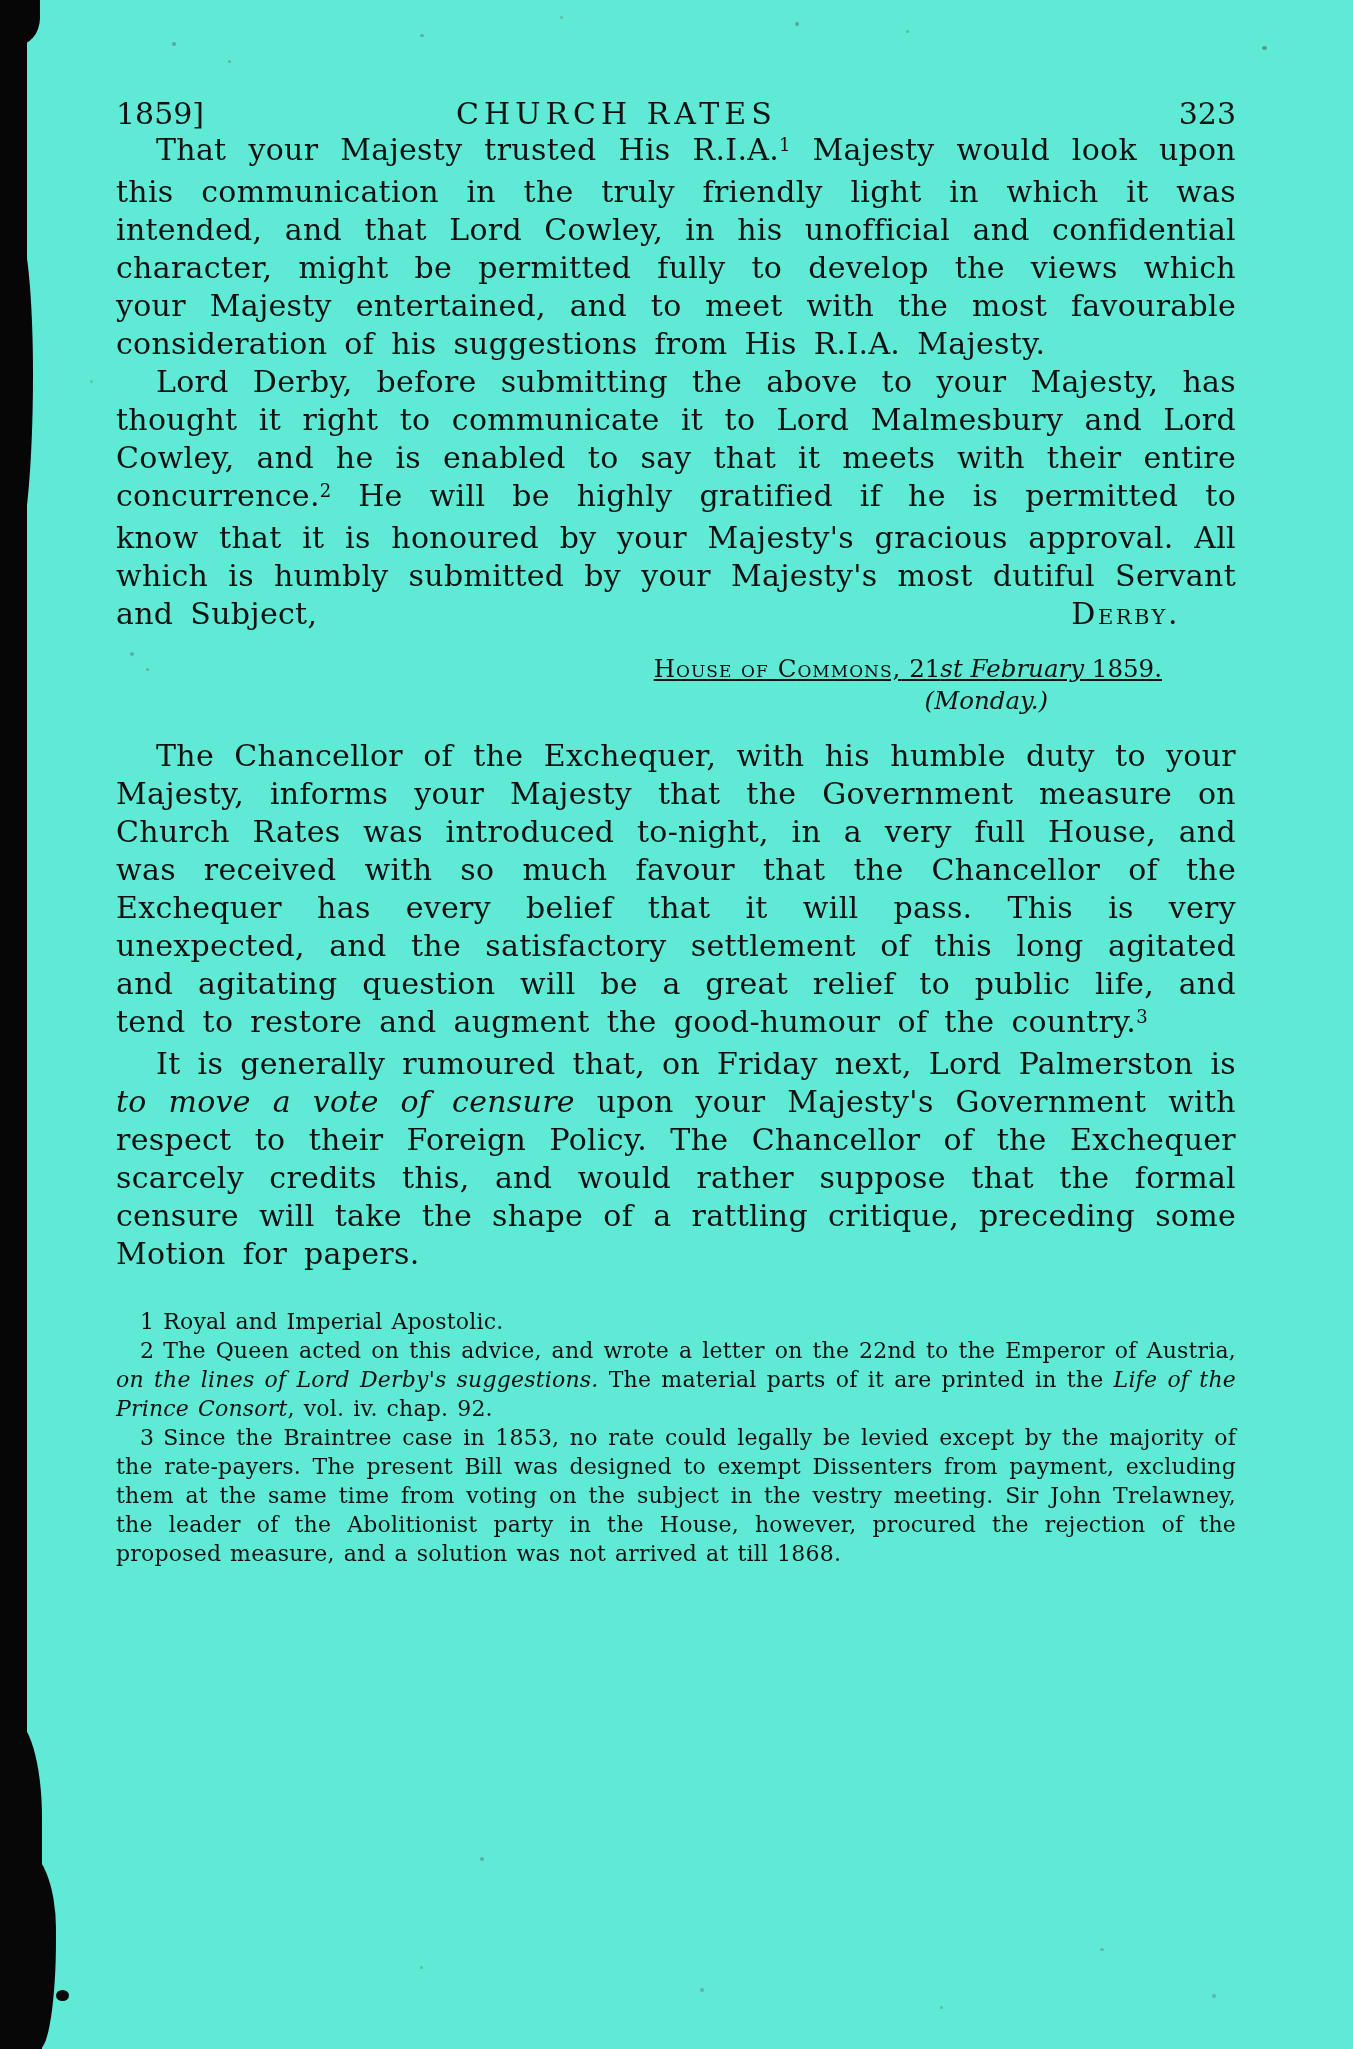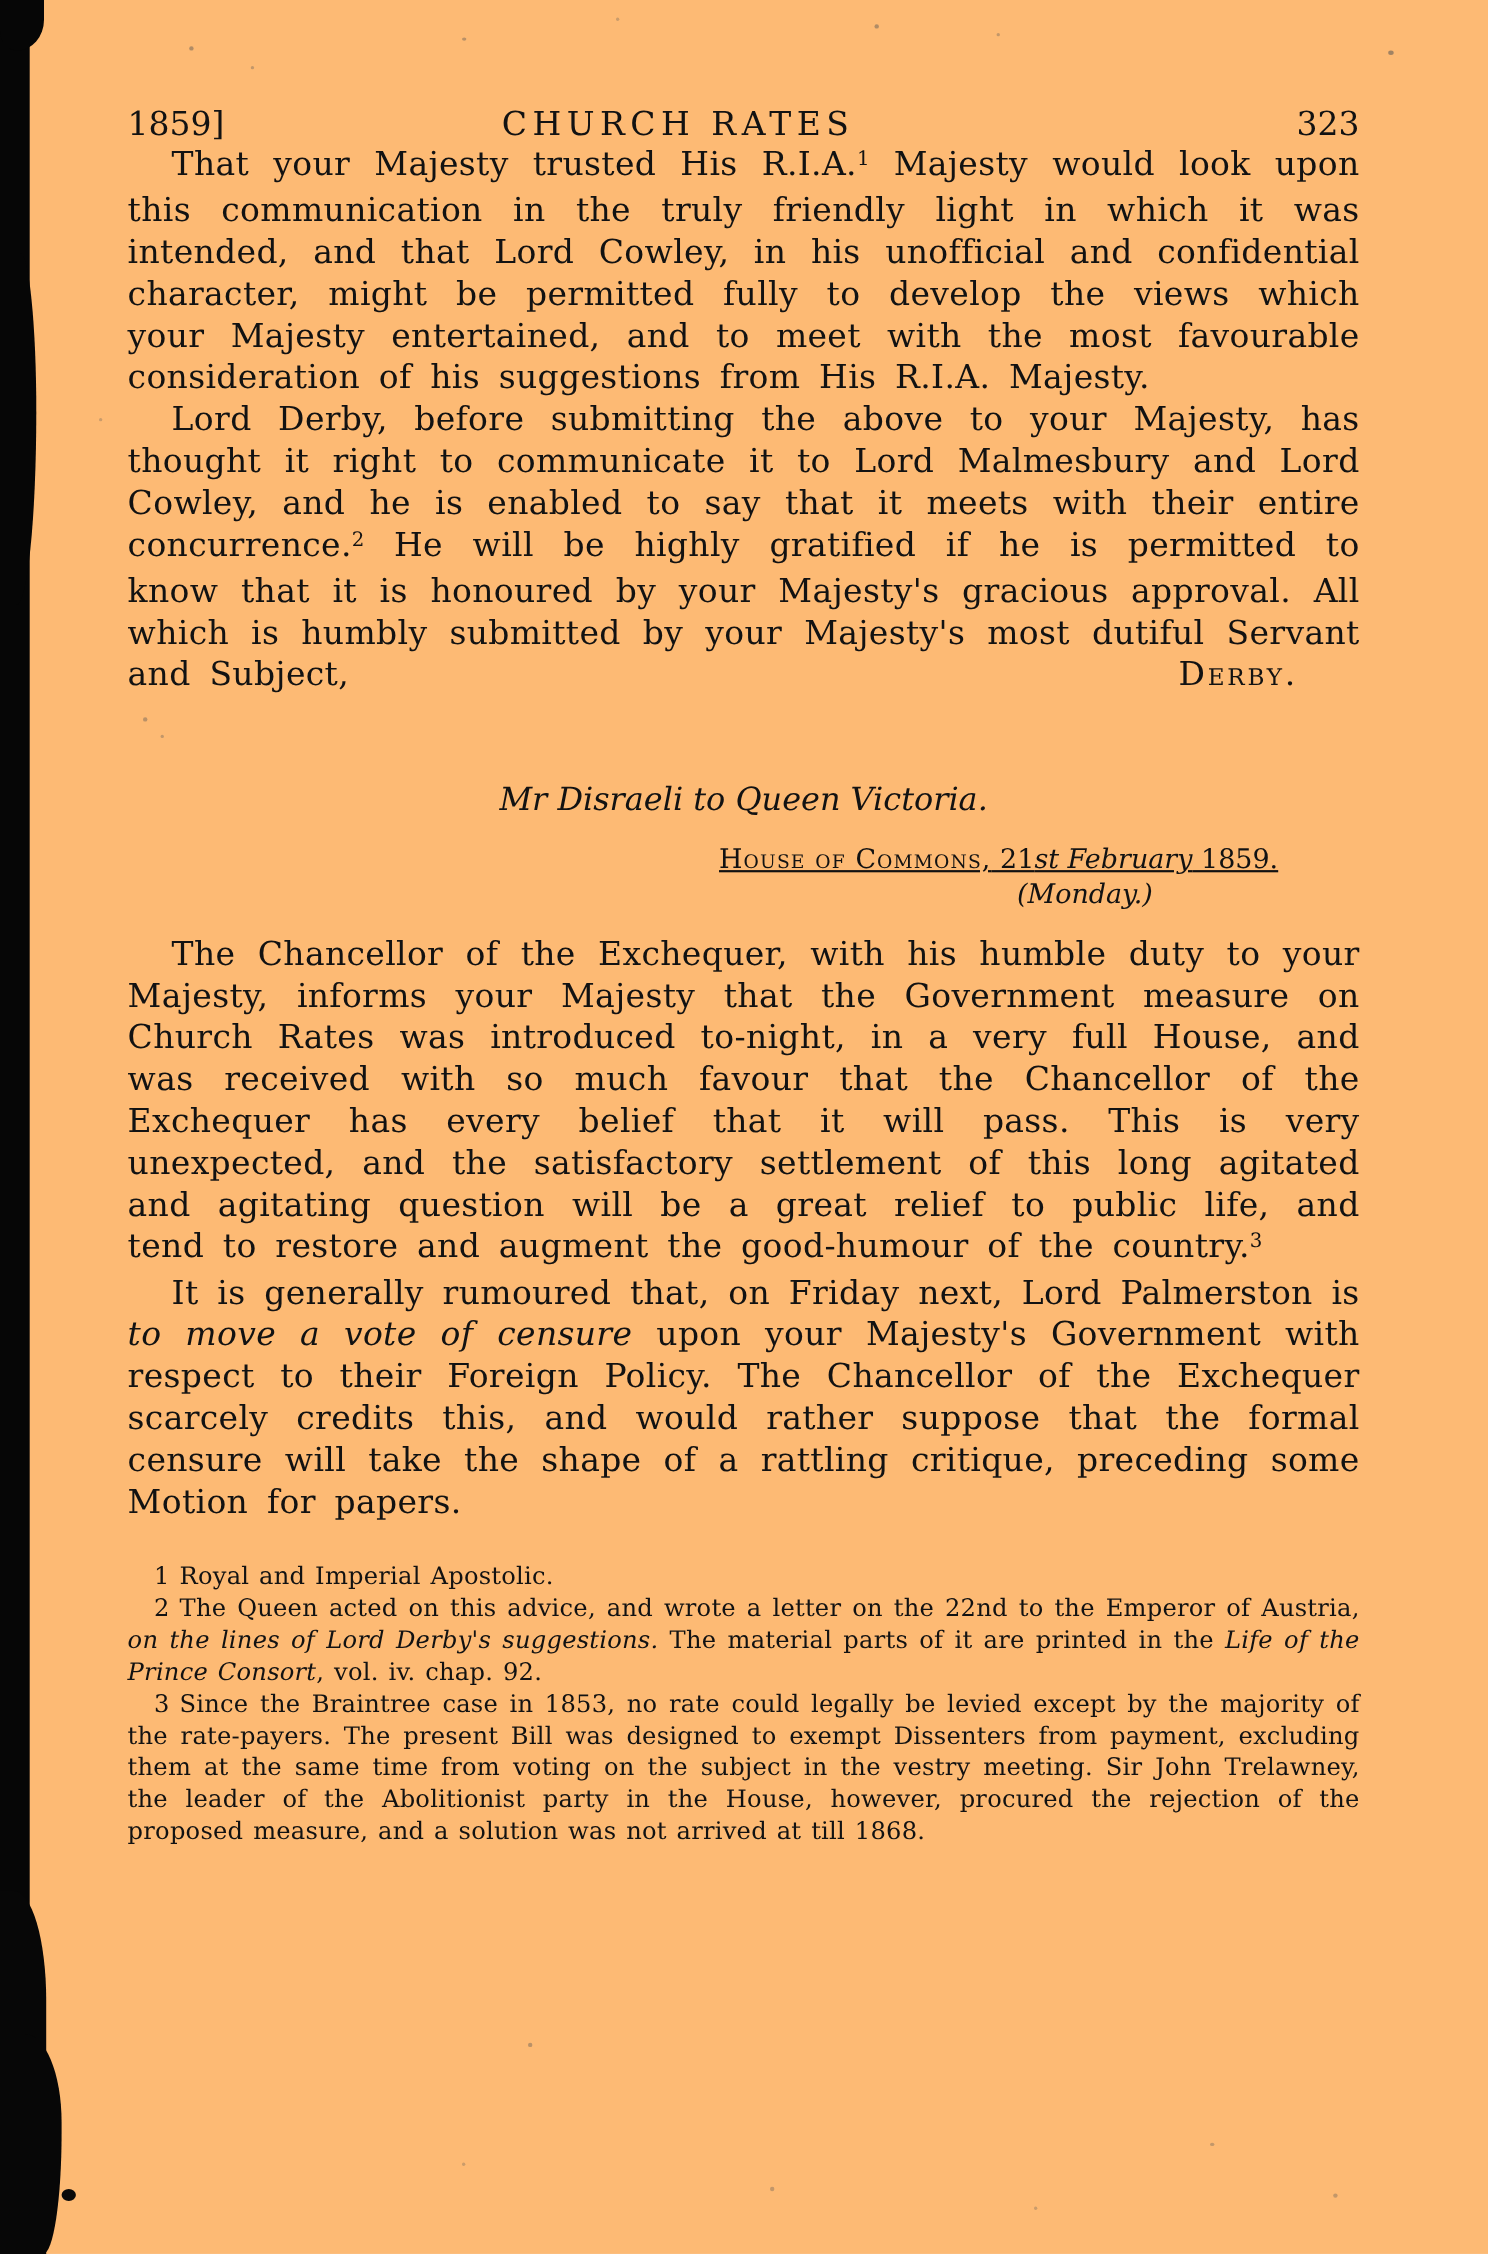--- a/index.html
+++ b/index.html
@@ -1,20 +1,20 @@
 <!DOCTYPE html>
 <html><head>
 <meta charset="utf-8">
 <style>
   html,body { margin:0; padding:0; background:#e8e8e6; }
   .page {
     position:relative;
     width:1353px; height:2049px;
     margin:0 auto;
-    background:#fdba74;
+    background:#5eead4;
     overflow:hidden;
     font-family:"DejaVu Serif","Liberation Serif",serif;
     color:#121212;
   }
 
   
   .band { position:absolute; left:0; top:0; width:27px; height:2049px; background:#060606; }
   .band-top { position:absolute; left:0; top:0; width:40px; height:46px; background:#060606; border-radius:0 0 70% 45%; }
   .band-mid { position:absolute; left:0; top:230px; width:33px; height:320px; background:#060606; border-radius:0 45% 55% 0; }
   .blob-bottom { position:absolute; left:0; bottom:0; width:56px; height:200px; background:#070707; border-radius:0 60% 30% 0 / 0 40% 55% 0; }
@@ -82,21 +82,20 @@
       <span>1859]</span>
       <span class="title">CHURCH RATES</span>
       <span>323</span>
     </div>
 
 
     <p class="body-p"><span>That your Majesty trusted His R.I.A.</span><span class="fnref">1</span><span> Majesty would look upon this communication in the truly friendly light in which it was intended, and that Lord Cowley, in his unofficial and confidential character, might be permitted fully to develop the views which your Majesty entertained, and to meet with the most favourable consideration of his suggestions from His R.I.A. Majesty.</span></p>
 
     <p class="body-p"><span>Lord Derby, before submitting the above to your Majesty, has thought it right to communicate it to Lord Malmesbury and Lord Cowley, and he is enabled to say that it meets with their entire concurrence.</span><span class="fnref">2</span><span> He will be highly gratified if he is permitted to know that it is honoured by your Majesty's gracious approval.  All which is humbly submitted by your Majesty's most dutiful Servant and Subject,</span><span class="signature">Derby.</span></p>
 
-    <div class="letter-heading"><i>Mr Disraeli to Queen Victoria.</i></div>
 
     <div class="dateline"><span class="sc">House of Commons,</span><span> 21</span><i>st February</i><span> 1859.</span></div>
     <div class="weekday"><i>(Monday.)</i></div>
 
     <p class="body-p p-after-dateline"><span>The Chancellor of the Exchequer, with his humble duty to your Majesty, informs your Majesty that the Government measure on Church Rates was introduced to-night, in a very full House, and was received with so much favour that the Chancellor of the Exchequer has every belief that it will pass.  This is very unexpected, and the satisfactory settlement of this long agitated and agitating question will be a great relief to public life, and tend to restore and augment the good-humour of the country.</span><span class="fnref">3</span></p>
 
     <p class="body-p"><span>It is generally rumoured that, on Friday next, Lord Palmerston is </span><i>to move a vote of censure</i><span> upon your Majesty's Government with respect to their Foreign Policy.  The Chancellor of the Exchequer scarcely credits this, and would rather suppose that the formal censure will take the shape of a rattling critique, preceding some Motion for papers.</span></p>
 
     <div class="footnotes">
       <p class="fn"><span class="fn-num">1</span><span>Royal and Imperial Apostolic.</span></p>

